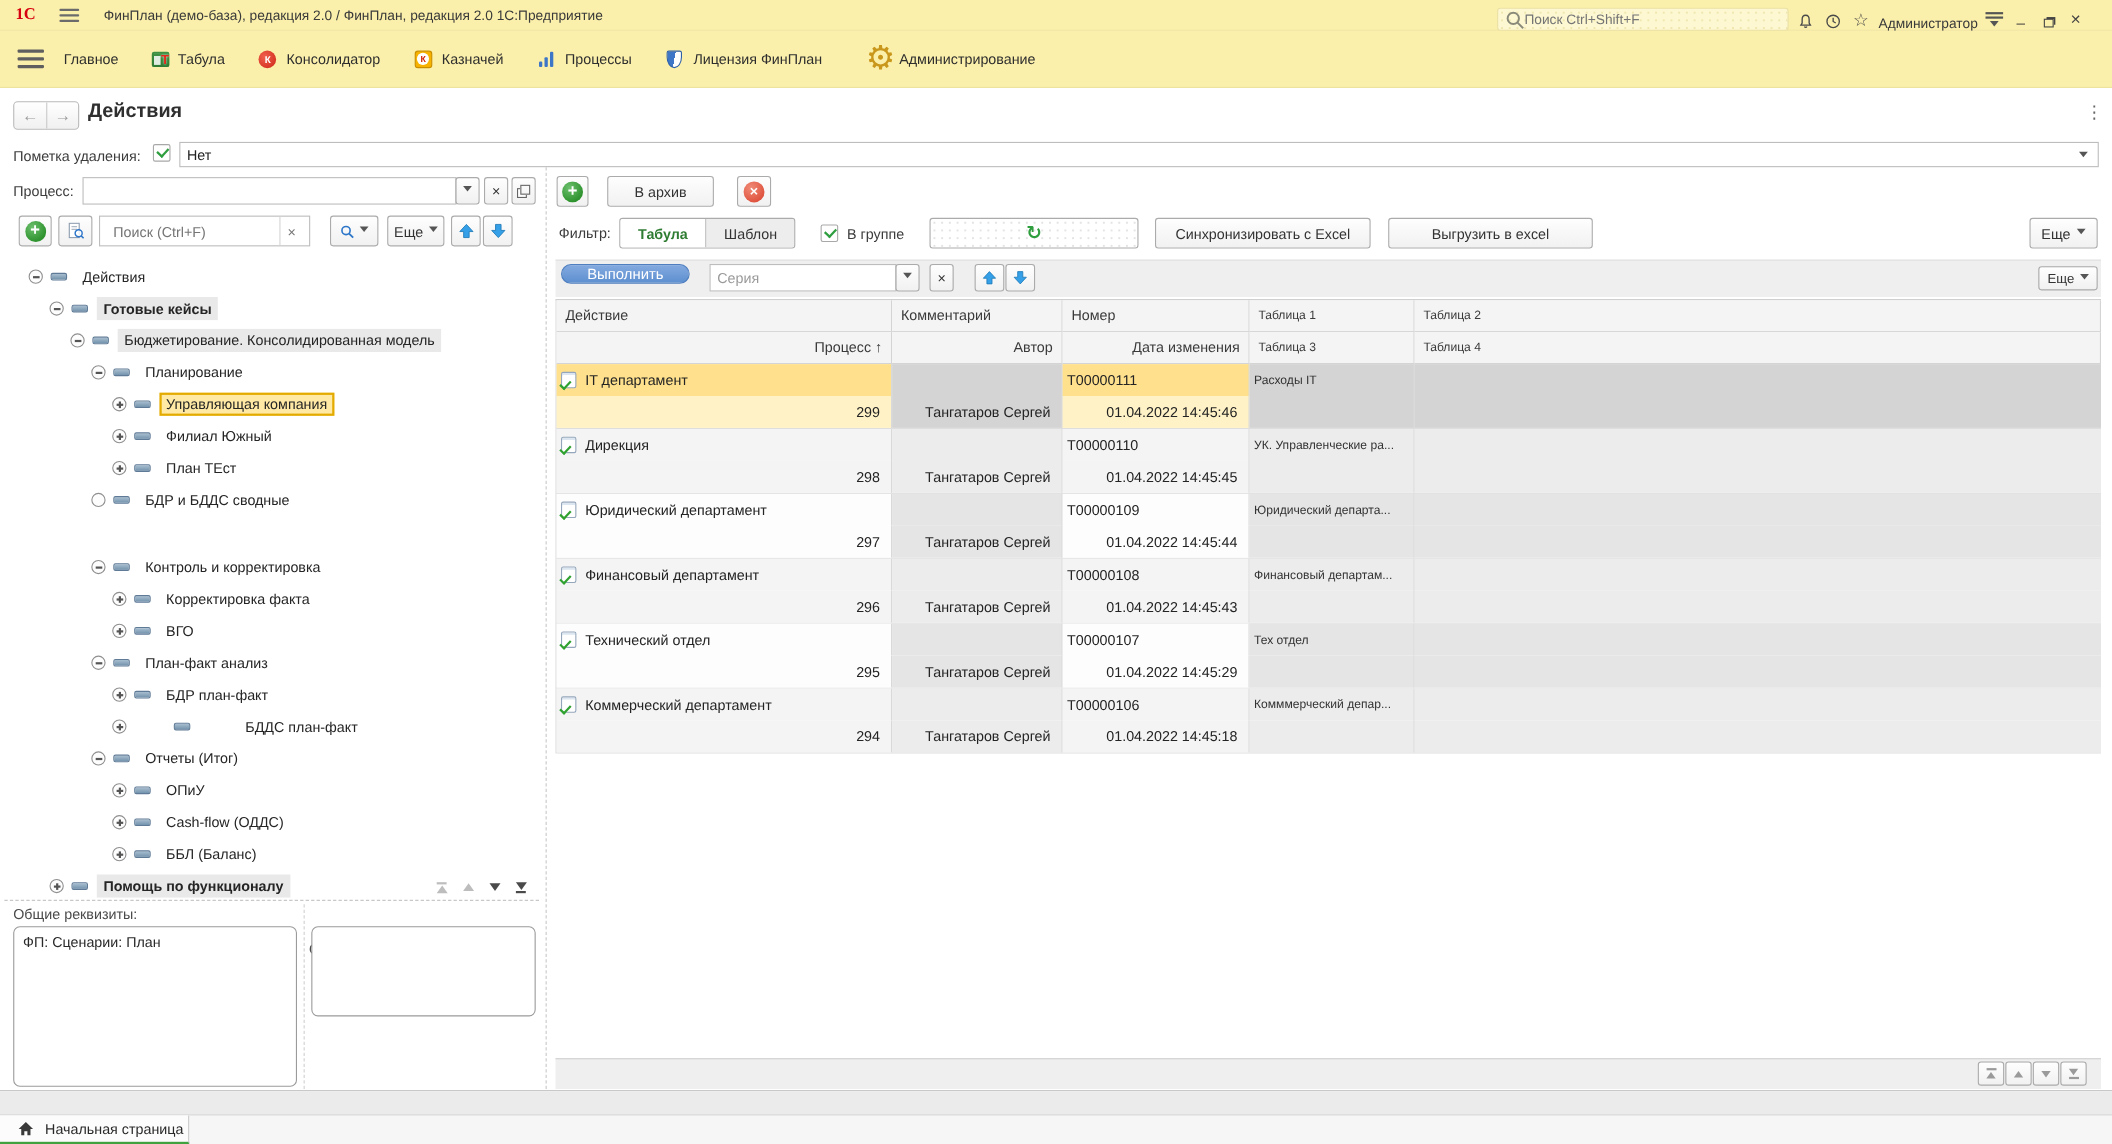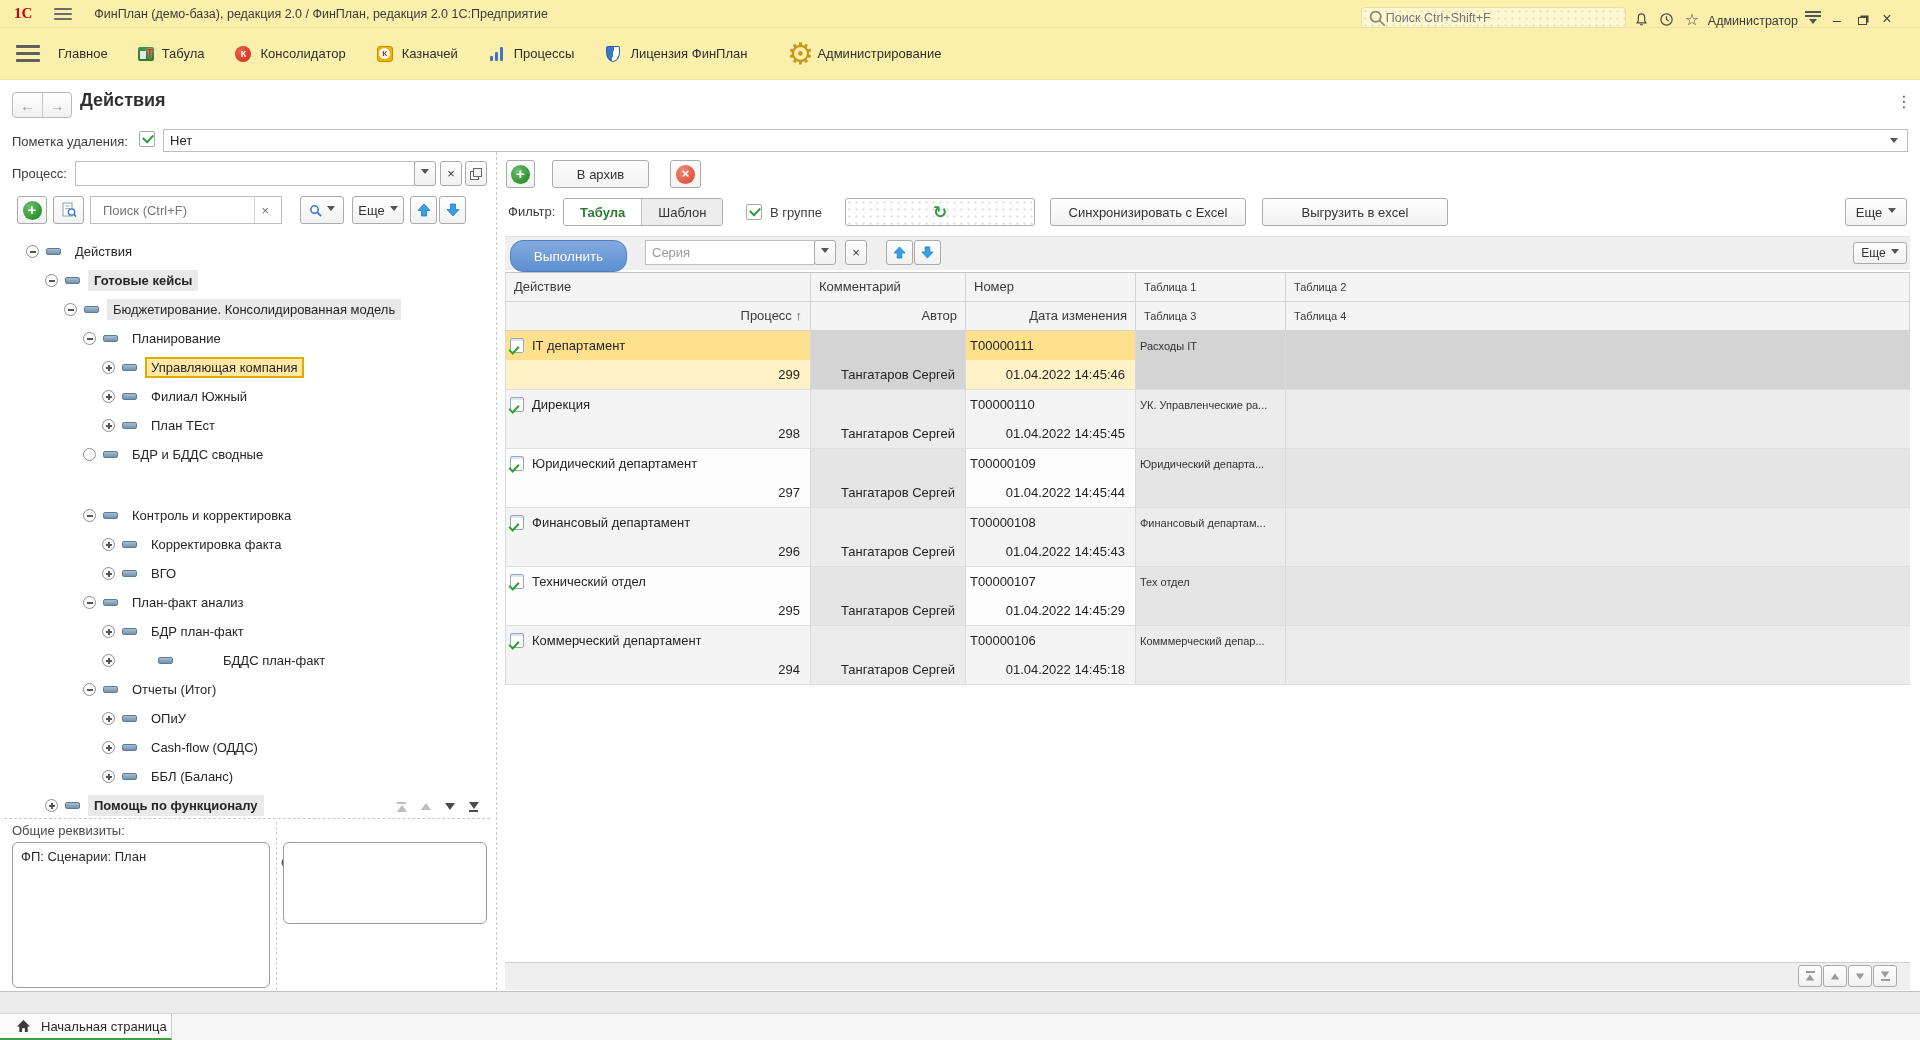--- a/index.html
+++ b/index.html
@@ -93,21 +93,21 @@
   .tn .bar { width:9px; height:2px; }
   .tri-up { width:0; height:0; border:5px solid transparent; border-top:none; border-bottom:7px solid #BDBDBD; }
   .tri-dn { width:0; height:0; border:5px solid transparent; border-bottom:none; border-top:7px solid #4A4A4A; }
   .tn.dis .bar { background:#BDBDBD; } .tn.act .bar { background:#4A4A4A; }
 
   .lp-label { position:absolute; top:823px; font-size:13px; color:#4A4A4A; }
   .lp-box { position:absolute; border:1px solid #9B9B9B; border-radius:6px; background:#FFF; font-size:13px; color:#2A2A2A; padding:6px 8px; }
 
   
   .rp-strip { position:absolute; left:505px; top:236px; width:1405px; height:34px; background:#EFEFEF; border-top:1px solid #E0E0E0; }
-  .exec-btn { position:absolute; left:510px; top:240px; width:117px; height:32px; border-radius:13px; background:linear-gradient(#83AADF,#5E8FD0); border:1px solid #4F7FBF; color:#FFF; font-size:13.5px; display:flex; align-items:center; justify-content:center; cursor:pointer; }
+  .exec-btn { position:absolute; left:510px; top:240px; width:117px; height:18px; border-radius:13px; background:linear-gradient(#83AADF,#5E8FD0); border:1px solid #4F7FBF; color:#FFF; font-size:13.5px; display:flex; align-items:center; justify-content:center; cursor:pointer; }
   .seg { position:absolute; display:flex; border:1px solid #ABABAB; border-radius:3px; overflow:hidden; height:28px; }
   .seg .sg { padding:0 16px; display:flex; align-items:center; font-size:13px; cursor:pointer; }
   .seg .sg.on { background:#FFF; color:#2E7D32; font-weight:700; }
   .seg .sg.off { background:#EDEDED; color:#333; border-left:1px solid #C2C2C2; }
   .refresh-btn { background-image:radial-gradient(#E3E3E3 1px, transparent 1.2px); background-size:7px 7px; }
   .refresh-glyph { color:#2E9E3F; font-size:17px; font-weight:700; }
 
   
   .tbl { position:absolute; left:505px; top:272px; width:1405px; border-top:1px solid #C4C4C4; border-left:1px solid #D9D9D9; }
   .tgrid { display:grid; grid-template-columns:305px 155px 170px 150px 1fr; }

